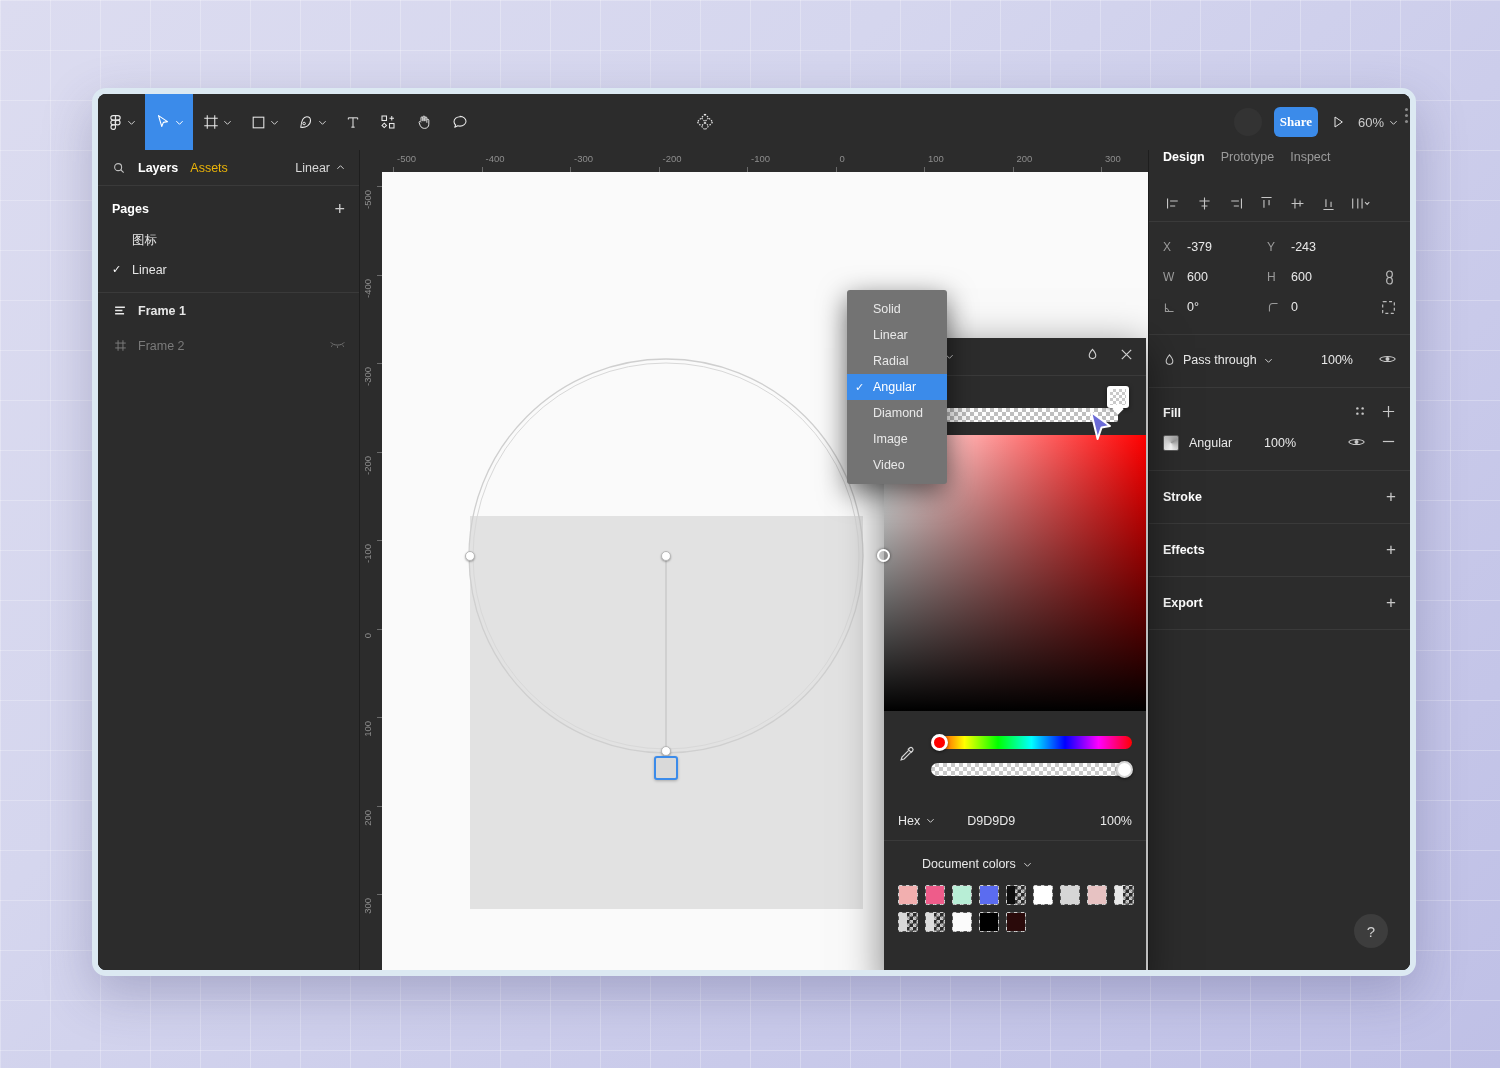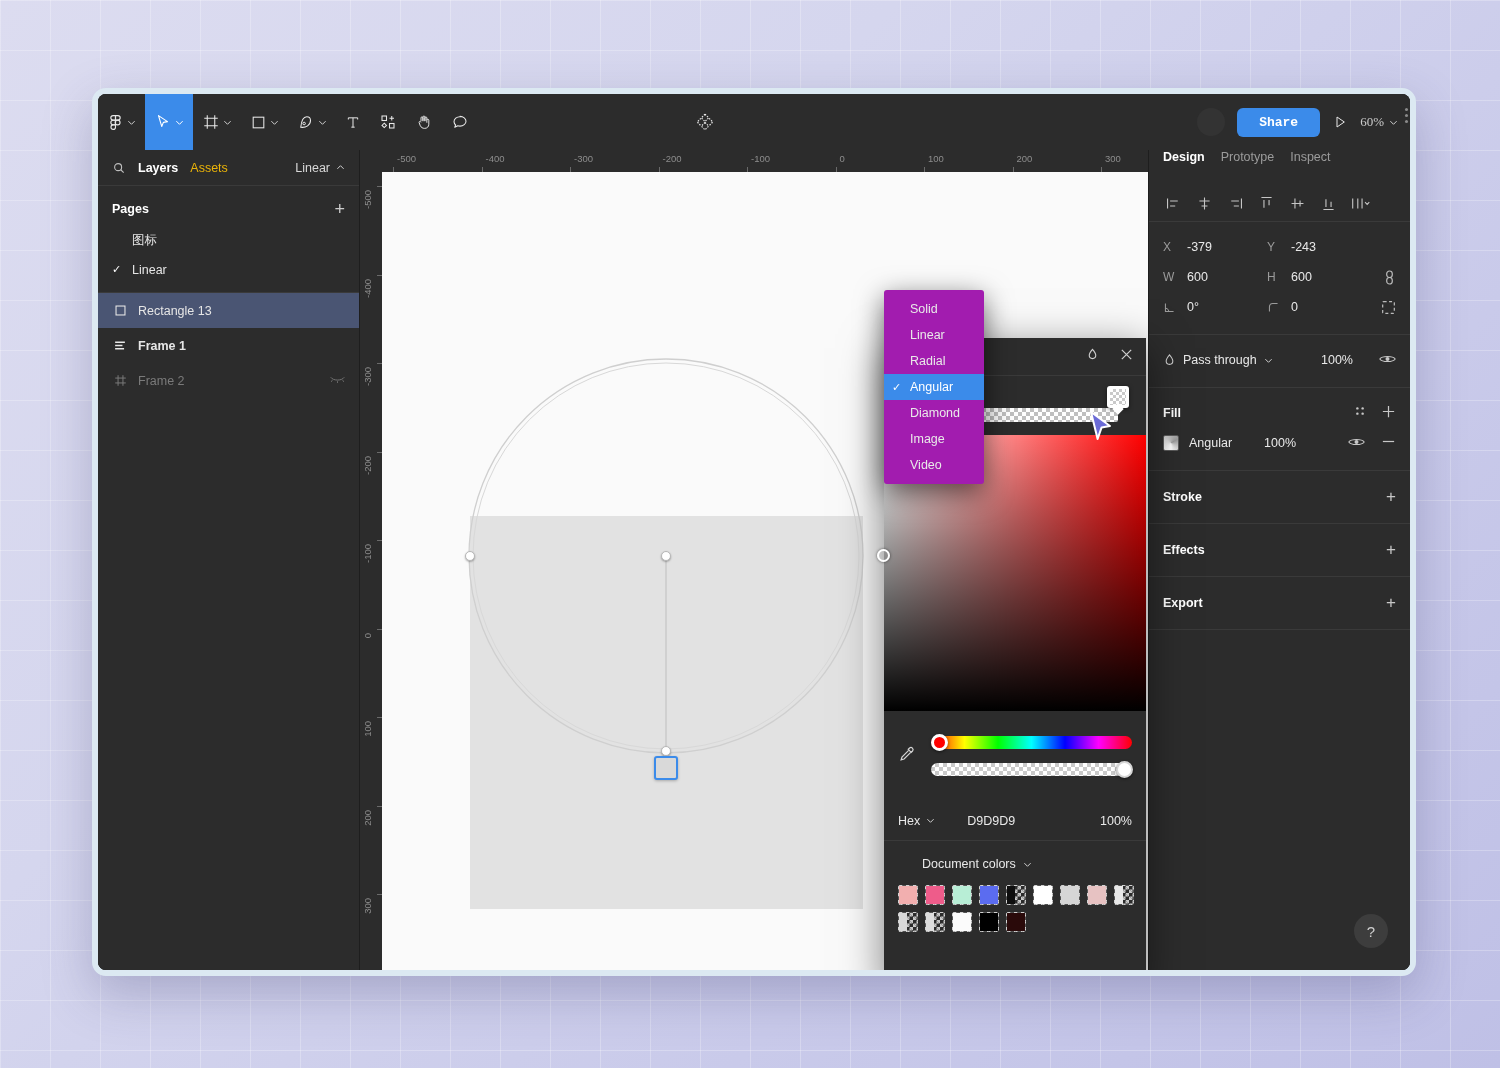--- a/index.html
+++ b/index.html
@@ -50,24 +50,24 @@
   .tb-item svg { display:block; }
   .chev { width: 9px; height: 9px; }
   .tb-center { position:absolute; left: 596px; top:0; height:56px; display:flex; align-items:center; }
   .tb-right {
     position: absolute; right: 12px; top: 0; height: 56px;
     display: flex; align-items: center; gap: 12px;
   }
   .avatar { width: 28px; height: 28px; border-radius: 50%; background: #333333; }
   .share-btn {
     background: #3b8bea; color: #fff; border: none;
-    font-size: 13px; font-weight: bold; font-family: Liberation Mono, monospace;
-    padding: 7px 22px; border-radius: 6px; cursor: pointer;
-  }
-  .zoom-box { display:flex; align-items:center; gap:5px; color:#ccc; font-size:13px; cursor:pointer;font-family:Liberation Serif, serif; }
+    font-size: 13px; font-weight: bold; font-family: Liberation Serif, serif;
+    padding: 7px 6px; border-radius: 6px; cursor: pointer;
+  }
+  .zoom-box { display:flex; align-items:center; gap:5px; color:#ccc; font-size:13px; cursor:pointer; }
   .grip { position:absolute; right:2px; top:14px; display:flex; flex-direction:column; gap:3px; }
   .grip i { display:block; width:3px; height:3px; border-radius:50%; background:#8a8a8a; }
 
   
   .left-panel {
     position: absolute; left: 0; top: 56px; width: 262px; bottom: 0;
     background: #2c2c2c; border-right: 1px solid #1e1e1e;
   }
   .lp-head {
     height: 36px; display: flex; align-items: center; gap: 12px;
@@ -269,22 +269,22 @@
     cursor:pointer; background-color: transparent;
     background-image:
       linear-gradient(45deg,#c9c9c9 25%,transparent 25%,transparent 75%,#c9c9c9 75%),
       linear-gradient(45deg,#c9c9c9 25%,transparent 25%,transparent 75%,#c9c9c9 75%);
     background-size: 7px 7px; background-position: 0 0, 3.5px 3.5px;
   }
   .sw > span { display:block; width:100%; height:100%; }
 
   
   .dropdown {
-    position: absolute; left: 786px; top: 196px; width: 100px;
-    background: #a21caf; border-radius: 3px; padding: 6px 0;
+    position: absolute; left: 749px; top: 196px; width: 100px;
+    background: #737373; border-radius: 3px; padding: 6px 0;
     box-shadow: 0 8px 28px rgba(0,0,0,.6); z-index: 40;
   }
   .dd-item {
     height: 26px; display:flex; align-items:center; padding-left: 26px; position:relative;
     font-size: 12.5px; color:#e9e9e9; cursor:pointer; white-space:nowrap;
   }
   .dd-item.sel { background:#3b8bea; color:#fff; }
   .dd-item .ck { position:absolute; left: 8px; font-size: 11px; }
   .cursor-arrow { position:absolute; left: 990px; top: 316px; z-index: 50; pointer-events:none; }
 </style>
@@ -443,28 +443,20 @@
       <span class="page-check"></span>
       <span>图标</span>
     </div>
     <div class="page-row">
       <span class="page-check">✓</span>
       <span>Linear</span>
     </div>
 
     <div class="pages-sep"></div>
 
-    <div class="layer-row selected">
-      <span class="licon">
-        <svg width="13" height="13" viewBox="0 0 16 16">
-              <rect x="2.5" y="2.5" width="11" height="11" fill="none" stroke="#e8e8e8" stroke-width="1.3"></rect>
-            </svg>
-      </span>
-      <span class="lname">Rectangle 13</span>
-    </div>
 
     <div class="layer-row bold">
       <span class="licon">
         <svg width="14" height="13" viewBox="0 0 16 16">
               <g stroke="#e8e8e8" stroke-width="1.6">
                 <path d="M2 4h12M2 8h9M2 12h11"></path>
               </g>
             </svg>
       </span>
       <span class="lname">Frame 1</span>

